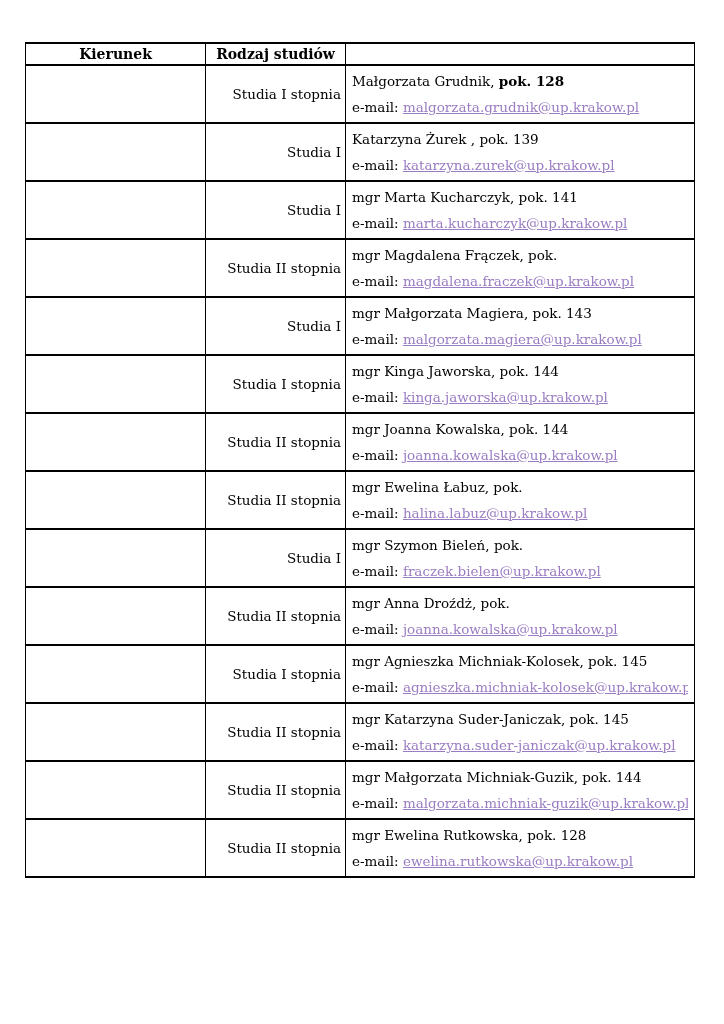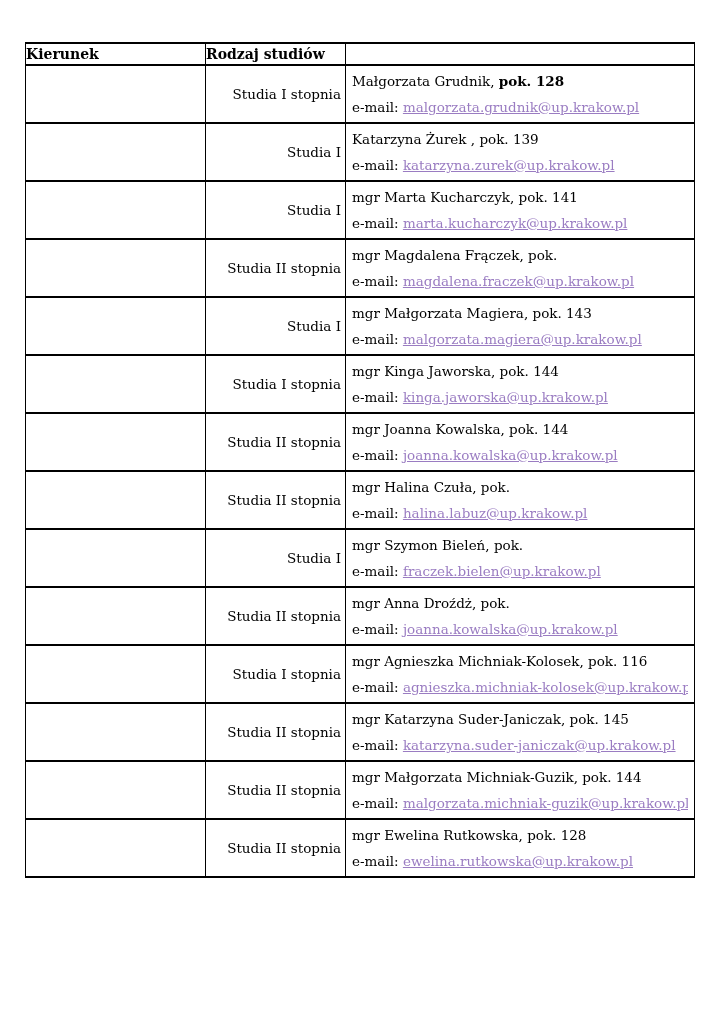--- a/index.html
+++ b/index.html
@@ -20,21 +20,21 @@
   }
   th, td {
     border: 2px solid #000000;
     border-left-width: 1.5px;
     border-right-width: 1.5px;
   }
   th {
     height: 14px;
     font-size: 14px;
     font-weight: bold;
-    text-align: left;
+    text-align: center;
     padding: 2px 0;
   }
   tbody td { height: 55px; font-size: 13.5px; }
   td.c1 { vertical-align: middle; padding-left: 8px; padding-right: 4px; }
   td.c2 { vertical-align: middle; padding-left: 4px; padding-right: 4px; line-height: 26px; text-align: right; }
   td.c3 { vertical-align: top; padding: 2px 6px; line-height: 26px; margin-left: 20px; }
   .ln { white-space: nowrap; overflow: hidden; }
   b { font-weight: bold; }
   a.email {
     color: var(--link-color, #9a7cc2);
@@ -128,21 +128,21 @@
         <div class="ln">mgr Joanna Kowalska, pok. 144</div>
         <div class="ln"><span>e-mail:</span> <a class="email" href="#">joanna.kowalska@up.krakow.pl</a></div>
       </td>
     </tr>
     <tr>
       <td class="c1"></td>
       <td class="c2">
           <div class="ln">Studia II stopnia</div>
         </td>
       <td class="c3">
-        <div class="ln">mgr Halina Czuła, pok.</div>
+        <div class="ln">mgr Ewelina Łabuz, pok.</div>
         <div class="ln"><span>e-mail:</span> <a class="email" href="#">halina.labuz@up.krakow.pl</a></div>
       </td>
     </tr>
     <tr>
       <td class="c1"></td>
       <td class="c2">
           <div class="ln">Studia I</div>
         </td>
       <td class="c3">
         <div class="ln">mgr Szymon Bieleń, pok.</div>
@@ -158,21 +158,21 @@
         <div class="ln">mgr Anna Droźdż, pok.</div>
         <div class="ln"><span>e-mail:</span> <a class="email" href="#">joanna.kowalska@up.krakow.pl</a></div>
       </td>
     </tr>
     <tr>
       <td class="c1"></td>
       <td class="c2">
           <div class="ln">Studia I stopnia</div>
         </td>
       <td class="c3">
-        <div class="ln">mgr Agnieszka Michniak-Kolosek, pok. 116</div>
+        <div class="ln">mgr Agnieszka Michniak-Kolosek, pok. 145</div>
         <div class="ln"><span>e-mail:</span> <a class="email" href="#">agnieszka.michniak-kolosek@up.krakow.pl</a></div>
       </td>
     </tr>
     <tr>
       <td class="c1"></td>
       <td class="c2">
           <div class="ln">Studia II stopnia</div>
         </td>
       <td class="c3">
         <div class="ln">mgr Katarzyna Suder-Janiczak, pok. 145</div>

